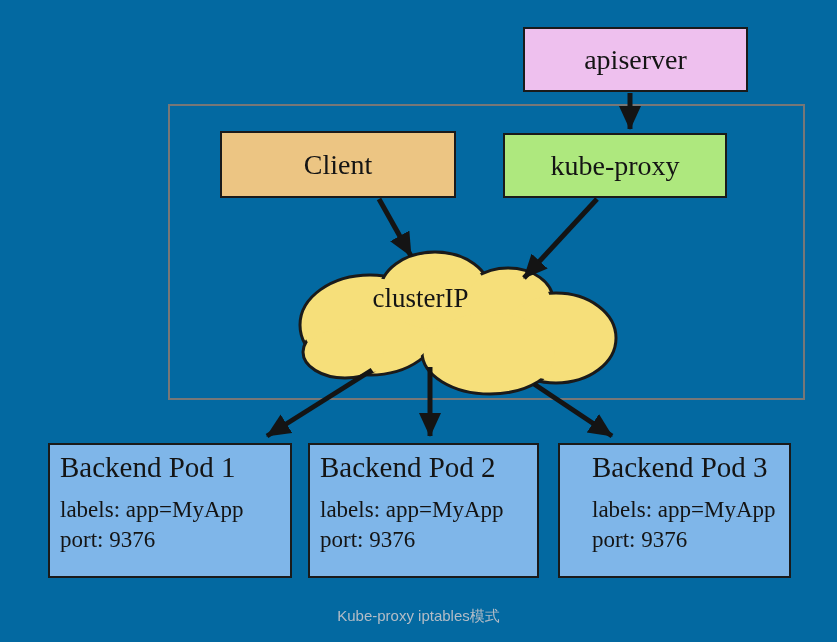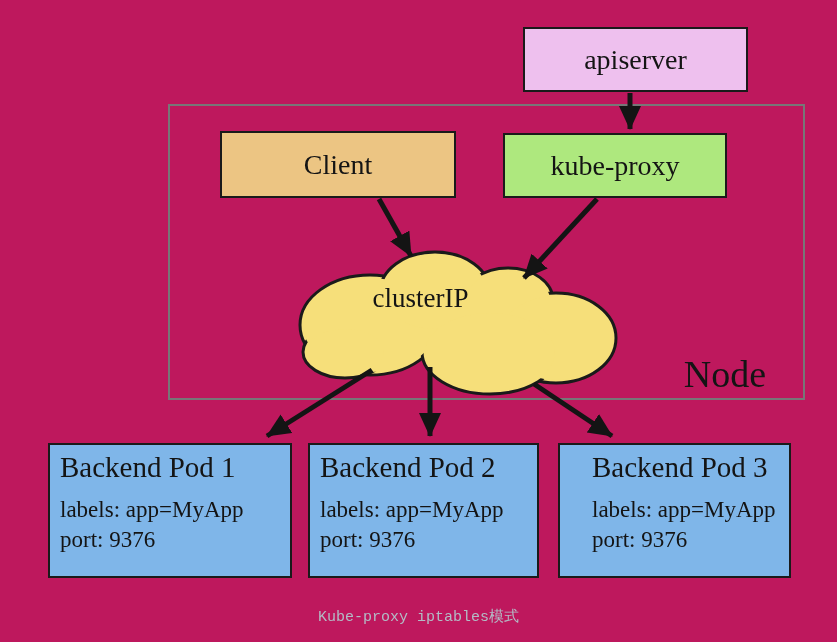--- a/index.html
+++ b/index.html
@@ -1,17 +1,17 @@
 <!DOCTYPE html>
 <html style="--c-apiserver-fill: #eec0ee; --c-client-fill: #ecc583; --c-kube-proxy-fill: #aee87e; --c-cloud-fill: #f6df7a; --c-pod-fill: #7fb6e9; --c-box-border: #1a1a1a; --c-node-border: #777777; --c-arrow: #141414; --c-caption: #b3bcc6;"><head>
 <meta charset="utf-8">
 <style>
   html,body{margin:0;padding:0;background:#ffffff;}
   .stage{
-    position:relative;width:837px;height:642px;background:#be185d;overflow:hidden;
+    position:relative;width:837px;height:642px;background:#0369a1;overflow:hidden;
     font-family:"Liberation Serif","DejaVu Serif",serif;color:#141414;
   }
   .abs{position:absolute;box-sizing:border-box;}
   
   .node-rect{
     left:168px;top:104px;width:637px;height:296px;
     border:2px solid var(--c-node-border,#777);background:transparent;
   }
   .node-label{
     left:655px;top:350px;width:140px;height:48px;
@@ -43,21 +43,21 @@
     padding:5px 0 0 10px;
   }
   .pod1{left:48px;width:244px;}
   .pod2{left:308px;width:231px;}
   .pod3{left:558px;width:233px;padding-left:32px;}
   .pod-title{font-size:29px;line-height:1.2;}
   .pod-line{font-size:23px;line-height:1.3;}
   .pod-line.first{margin-top:10px;}
   .caption{
     left:0;top:607px;width:837px;text-align:center;
-    font-family:Liberation Mono, monospace;
+    font-family:Liberation Sans, sans-serif;
     font-size:15px;color:var(--c-caption,#b3bcc6);
   }
 </style>
 </head>
 <body>
 
 <div class="stage">
 
   <div class="abs node-rect"></div>
 
@@ -104,21 +104,20 @@
   </div>
 
   <div class="abs box kubeproxy">
     <span>kube-proxy</span>
   </div>
 
   <div class="abs cloud-text">
     <div>clusterIP</div>
   </div>
 
-  <div class="abs node-label">Node</div>
 
   <div class="abs pod pod1">
     <div class="pod-title">Backend Pod 1</div>
     <div class="pod-line first">labels: app=MyApp</div>
     <div class="pod-line">port: 9376</div>
   </div>
 
   <div class="abs pod pod2">
     <div class="pod-title">Backend Pod 2</div>
     <div class="pod-line first">labels: app=MyApp</div>

